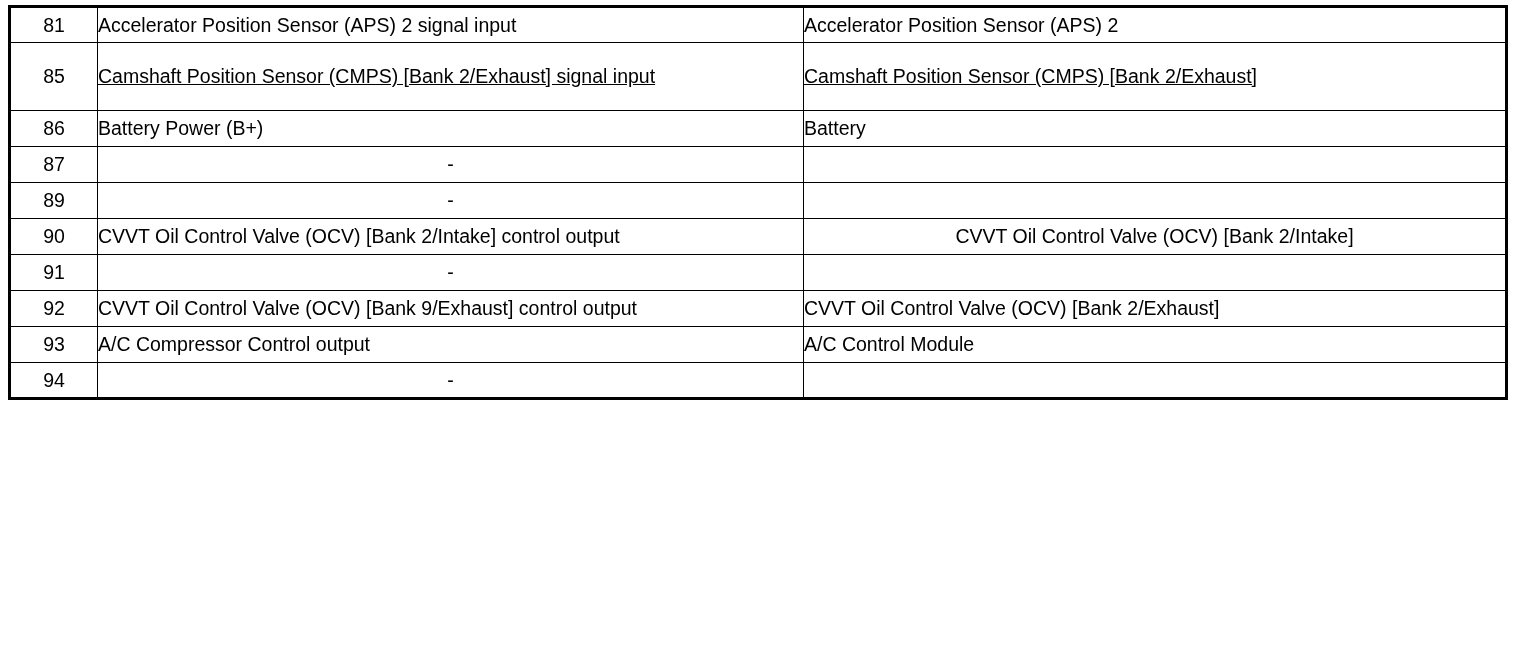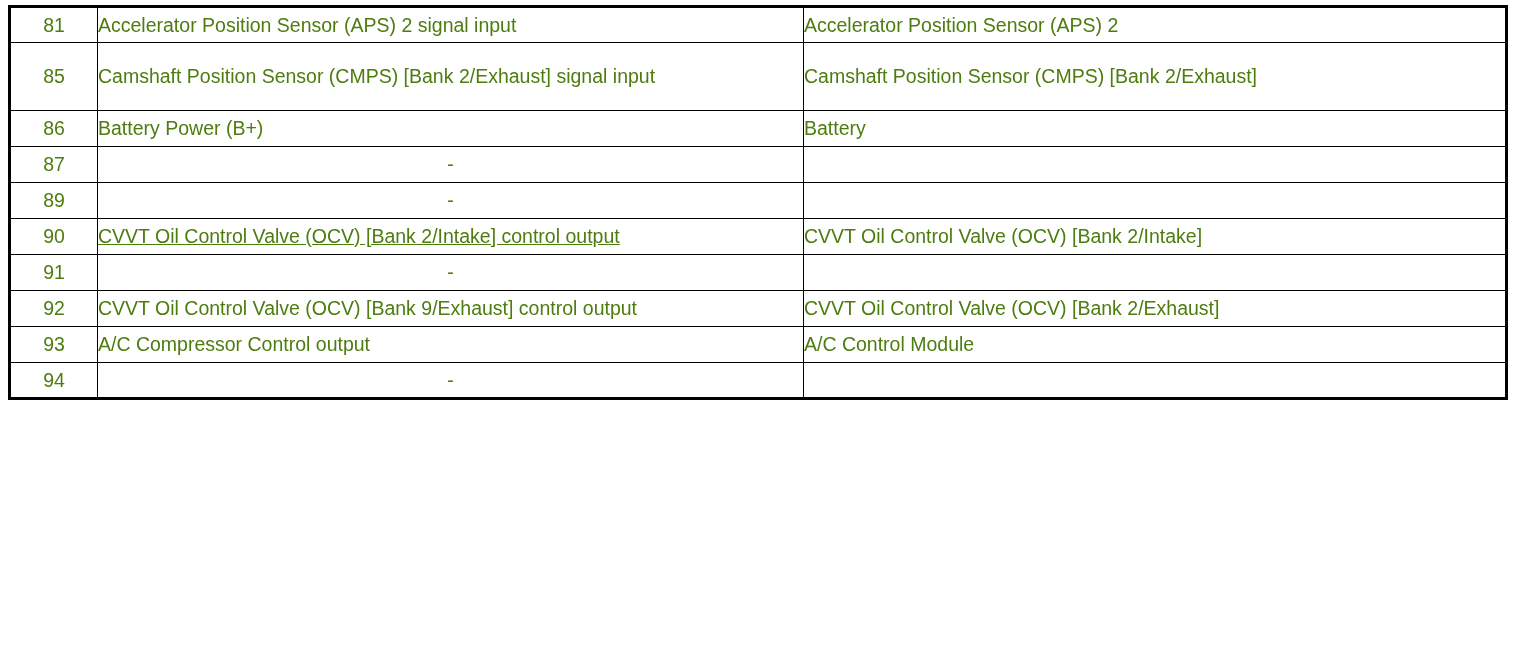--- a/index.html
+++ b/index.html
@@ -35,21 +35,21 @@
   .pin-table col.c-pin    { width: 88px; }
   .pin-table col.c-desc   { width: 706px; }
   .pin-table col.c-device { width: 703px; }
 
   .pin-table td {
     border: 1px solid #000000;
     padding: 0;
     vertical-align: middle;
     font-size: 19.5px;
     line-height: 1.18;
-    color: #4d7c0f;
+    color: #000000;
     background: #ffffff;
   }
 
   .cell-pin {
     text-align: center;
     font-size: 19.5px;
     padding: 2px 0;
   }
 
   .cell-desc {
@@ -64,21 +64,21 @@
 
   .cell-device {
     padding: 3px 0 3px 6px;
     text-align: left;
   }
 
   .row-h40  { height: 36px; }
   .row-h72  { height: 68px; }
 
   .nowrap { white-space: nowrap; }
-  .wrap   { white-space: normal; }
+  .wrap   { white-space: normal; text-decoration: underline; }
 </style>
 </head>
 <body>
 
 <div class="sheet">
 
   <table class="pin-table">
     <colgroup>
       <col class="c-pin">
       <col class="c-desc">
@@ -105,22 +105,22 @@
           <td class="cell-desc dash nowrap" style="font-size: 19.5px;">-</td>
           <td class="cell-device nowrap" style="font-size: 19.5px;"></td>
         </tr>
         <tr class="row-h40">
           <td class="cell-pin">89</td>
           <td class="cell-desc dash nowrap" style="font-size: 19.5px;">-</td>
           <td class="cell-device nowrap" style="font-size: 19.5px;"></td>
         </tr>
         <tr class="row-h40">
           <td class="cell-pin">90</td>
-          <td class="cell-desc nowrap" style="font-size: 19.5px; text-decoration: underline;">CVVT Oil Control Valve (OCV) [Bank 2/Intake] control output</td>
-          <td class="cell-device nowrap" style="font-size: 19.5px;">CVVT Oil Control Valve (OCV) [Bank 2/Intake]</td>
+          <td class="cell-desc nowrap" style="font-size: 19.5px;">CVVT Oil Control Valve (OCV) [Bank 2/Intake] control output</td>
+          <td class="cell-device nowrap" style="font-size: 19.5px; text-align: center;">CVVT Oil Control Valve (OCV) [Bank 2/Intake]</td>
         </tr>
         <tr class="row-h40">
           <td class="cell-pin">91</td>
           <td class="cell-desc dash nowrap" style="font-size: 19.5px;">-</td>
           <td class="cell-device nowrap" style="font-size: 19.5px;"></td>
         </tr>
         <tr class="row-h40">
           <td class="cell-pin">92</td>
           <td class="cell-desc nowrap" style="font-size: 19.5px;">CVVT Oil Control Valve (OCV) [Bank 9/Exhaust] control output</td>
           <td class="cell-device nowrap" style="font-size: 19.5px;">CVVT Oil Control Valve (OCV) [Bank 2/Exhaust]</td>

